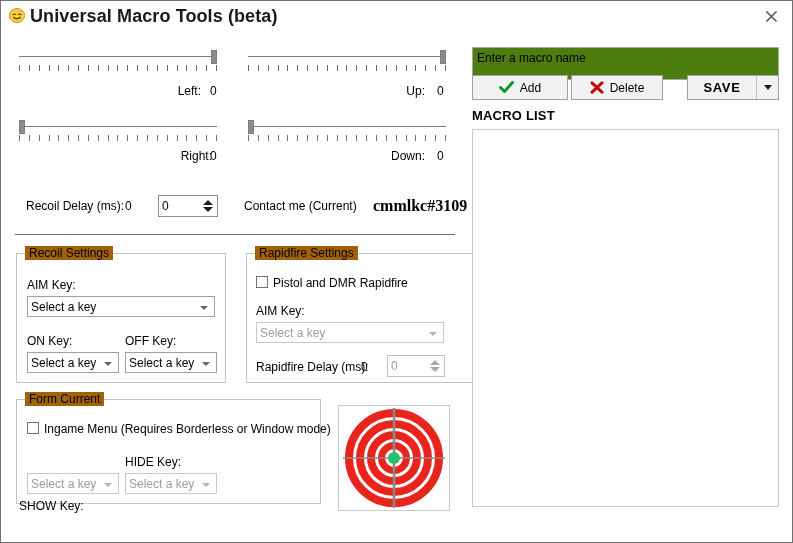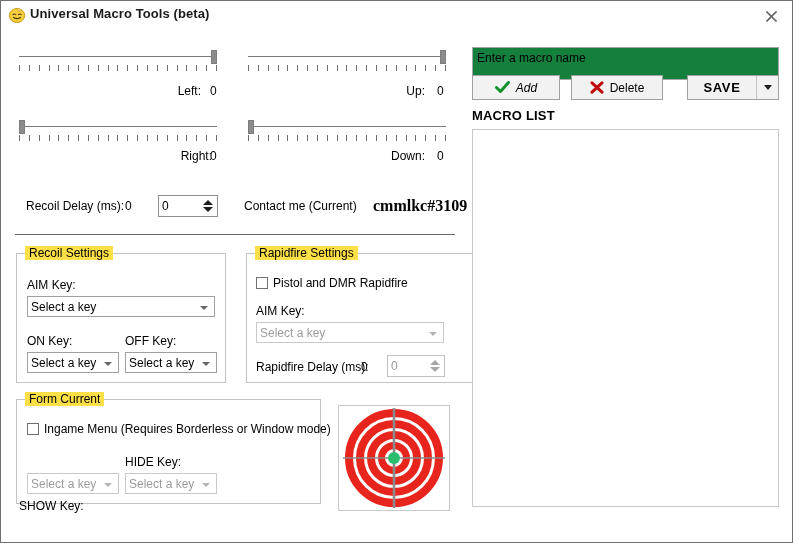--- a/index.html
+++ b/index.html
@@ -35,21 +35,21 @@
     background: #ffffff;
   }
   .title-icon {
     position: absolute;
     left: 7px; top: 5px;
     width: 18px; height: 18px;
   }
   .title-text {
     position: absolute;
     left: 29px; top: 5px;
-    font-size: 13px;
+    font-size: 18px;
     font-weight: bold;
     color: #1b1b1b;
     letter-spacing: 0.1px;
   }
   .close-btn {
     position: absolute;
     right: 4px; top: 3px;
     width: 34px; height: 24px;
     display: flex;
     align-items: center;
@@ -170,21 +170,21 @@
   
   .group {
     position: absolute;
     border: 1px solid #c4c4c4;
     box-sizing: border-box;
   }
   .group > .legend {
     position: absolute;
     top: -8px;
     left: 8px;
-    background: #fde047;
+    background: #a16207;
     padding: 0 4px;
     font-size: 12px;
     color: #000;
     white-space: nowrap;
   }
 
   
   .combo {
     position: absolute;
     height: 21px;
@@ -208,21 +208,20 @@
     border-top: 4px solid #666666;
   }
   .combo.disabled { border-color: #c9c9c9; }
   .combo.disabled .txt { color: #9c9c9c; }
   .combo.disabled .arrow { border-top-color: #b4b4b4; }
 
   
   .cbx {
     position: absolute;
     display: flex;
-    align-items: center;
   }
   .cbx .box {
     width: 12px; height: 12px;
     border: 1px solid #707070;
     background: #ffffff;
     box-sizing: border-box;
     margin-right: 5px;
     flex: 0 0 auto;
   }
   .cbx .cbx-label {
@@ -238,21 +237,21 @@
     background: #ffffff;
     box-sizing: border-box;
     overflow: hidden;
   }
 
   
   .textbox {
     position: absolute;
     height: 33px;
     border: 1px solid #a6a6a6;
-    background: #15803d;
+    background: #4d7c0f;
     box-sizing: border-box;
   }
   .textbox .t {
     position: absolute;
     left: 4px; top: 3px;
     font-size: 12px;
     color: #000;
   }
   .btn {
     position: absolute;
@@ -579,21 +578,21 @@
       <line x1="4" y1="52" x2="106" y2="52" stroke="#8a8a8a" stroke-width="1.6"></line>
       <line x1="55" y1="2" x2="55" y2="102" stroke="#8a8a8a" stroke-width="2.6"></line>
       <circle cx="55" cy="52" r="6" fill="#2bbd6e"></circle>
     </svg>
   </div>
 
   <div class="textbox" style="left:471px; top:46px; width:307px;">
     <span class="t" placeholder="Enter a macro name">Enter a macro name</span>
   </div>
 
-  <div class="btn" style="left:471px; top:74px; width:88px;font-style:italic;">
+  <div class="btn" style="left:471px; top:74px; width:96px;">
     <span class="glyph">
       <svg width="15" height="13" viewBox="0 0 15 13">
         <path d="M1.5 6.5 L5.5 10.5 L13.5 1.5" fill="none" stroke="#12922a" stroke-width="3" stroke-linecap="round" stroke-linejoin="round"></path>
       </svg>
     </span>
     <span>Add</span>
   </div>
 
   <div class="btn" style="left:570px; top:74px; width:92px;">
     <span class="glyph">

